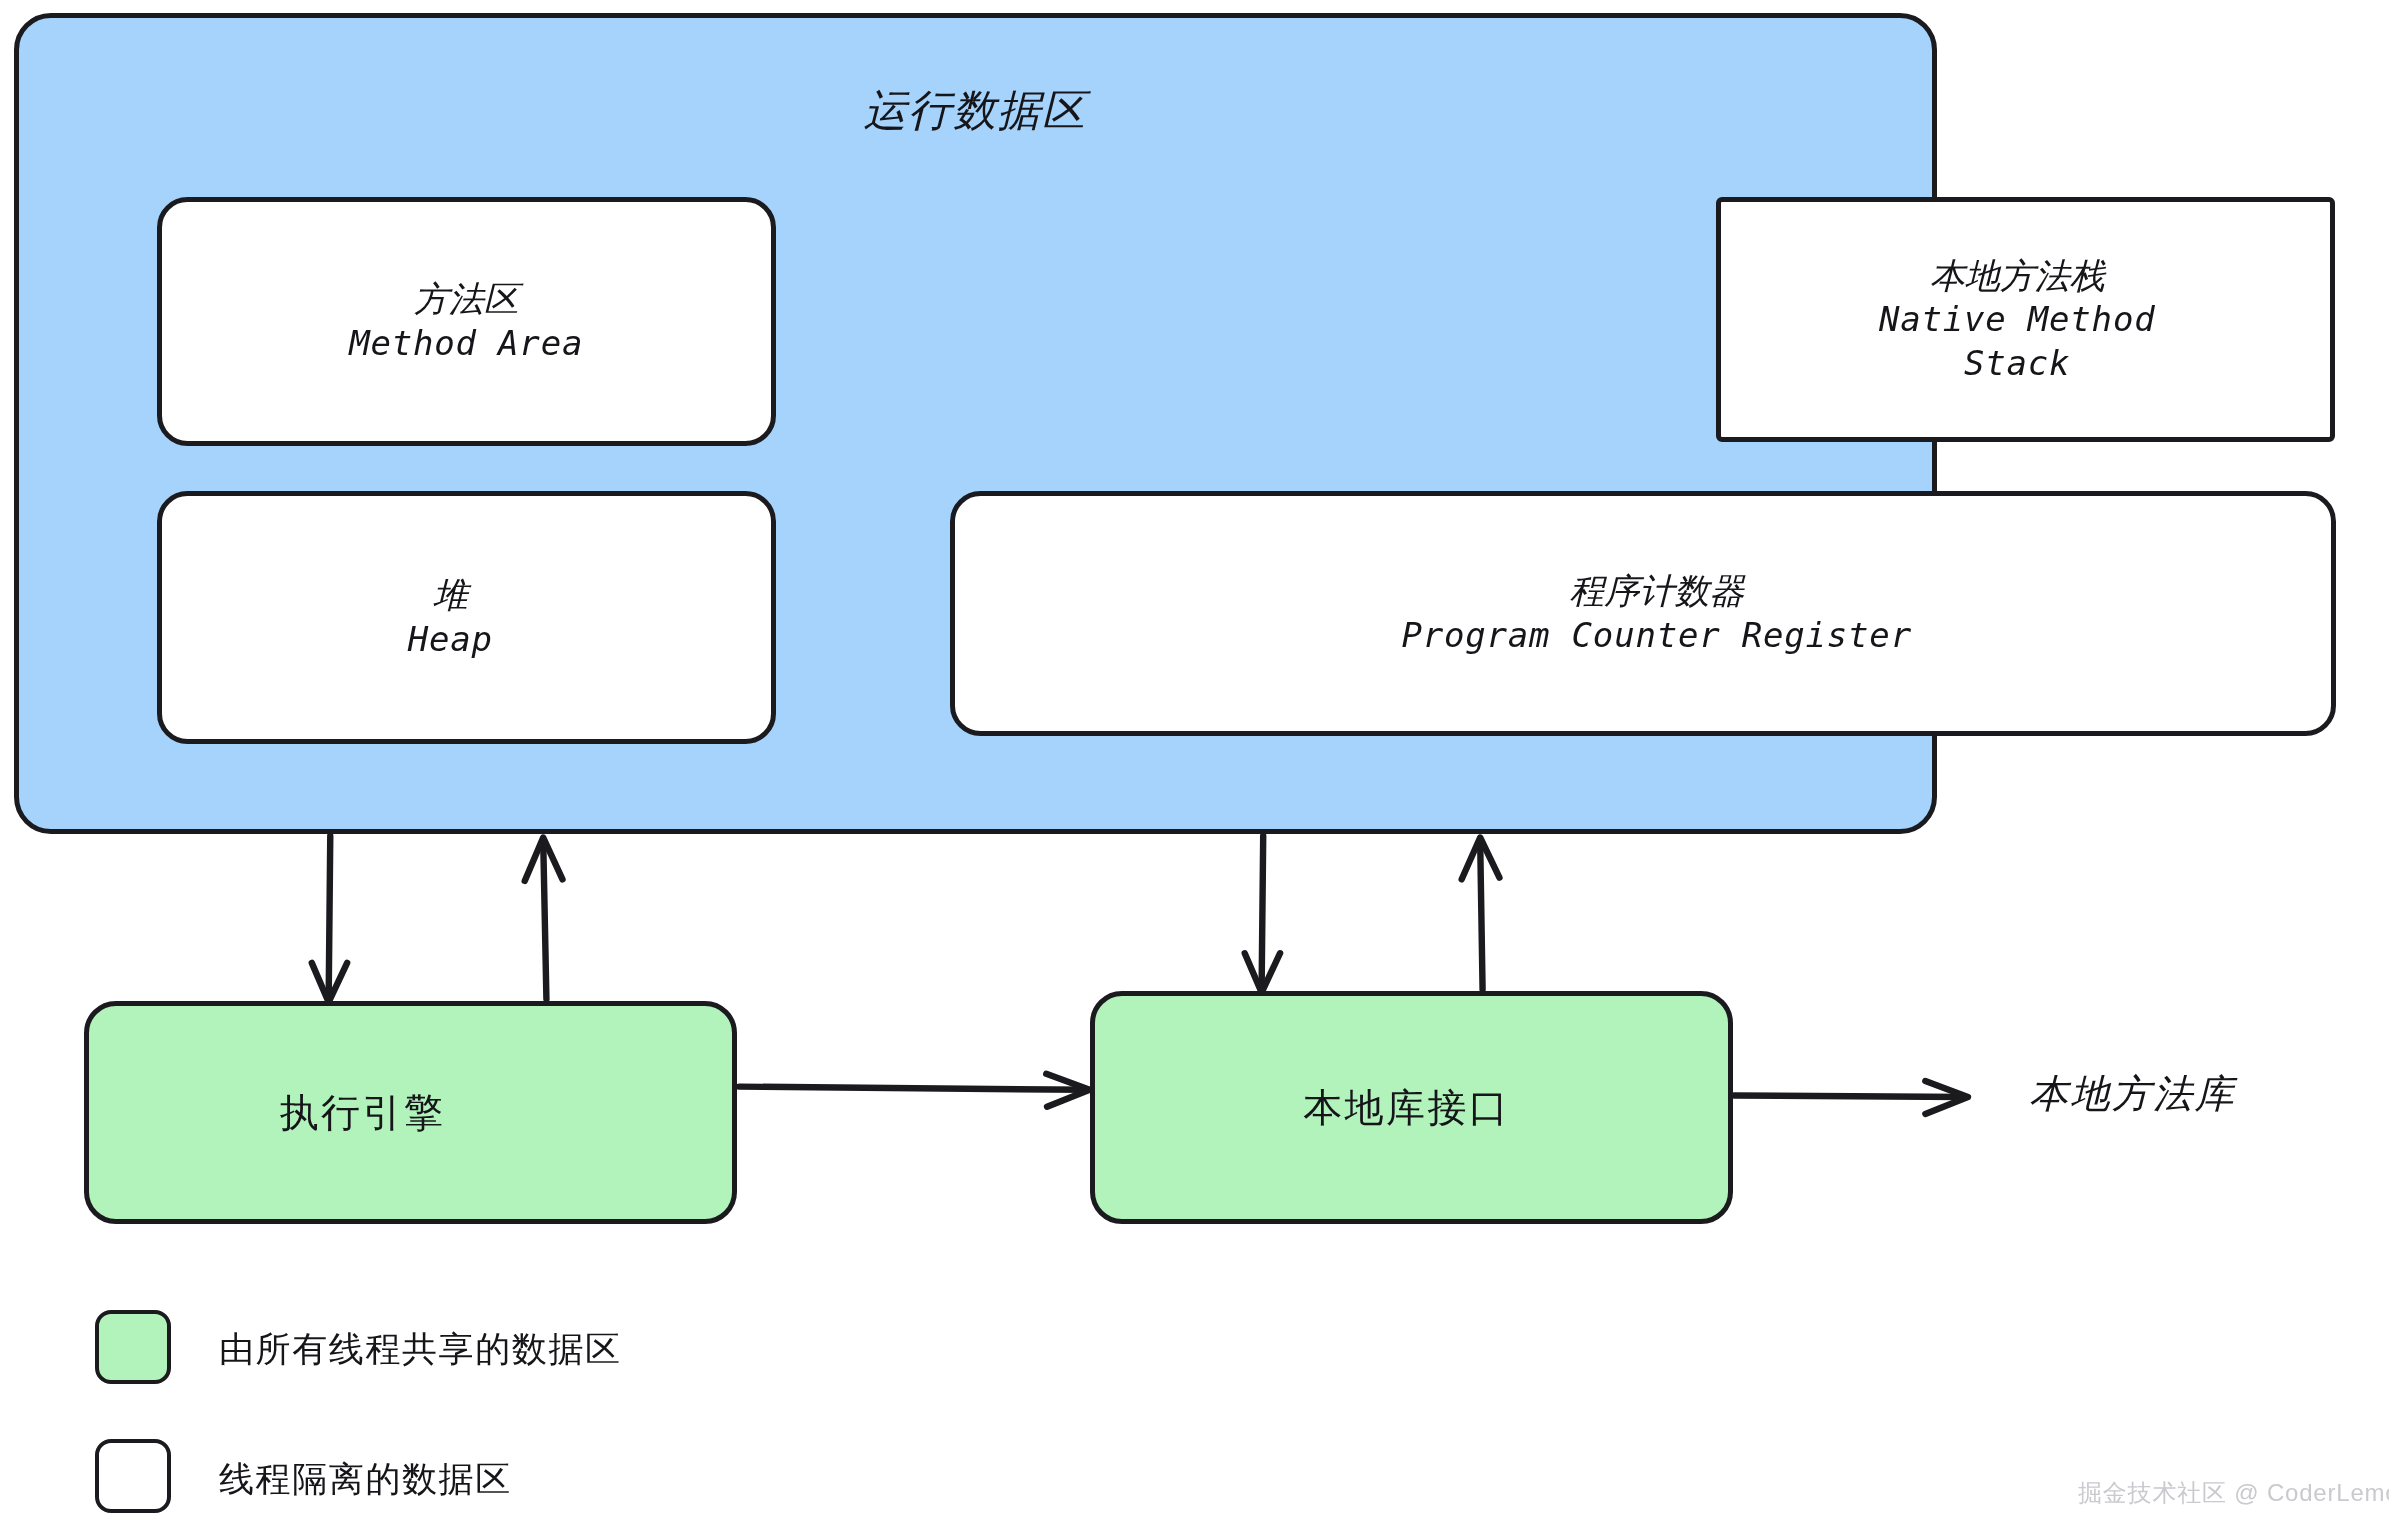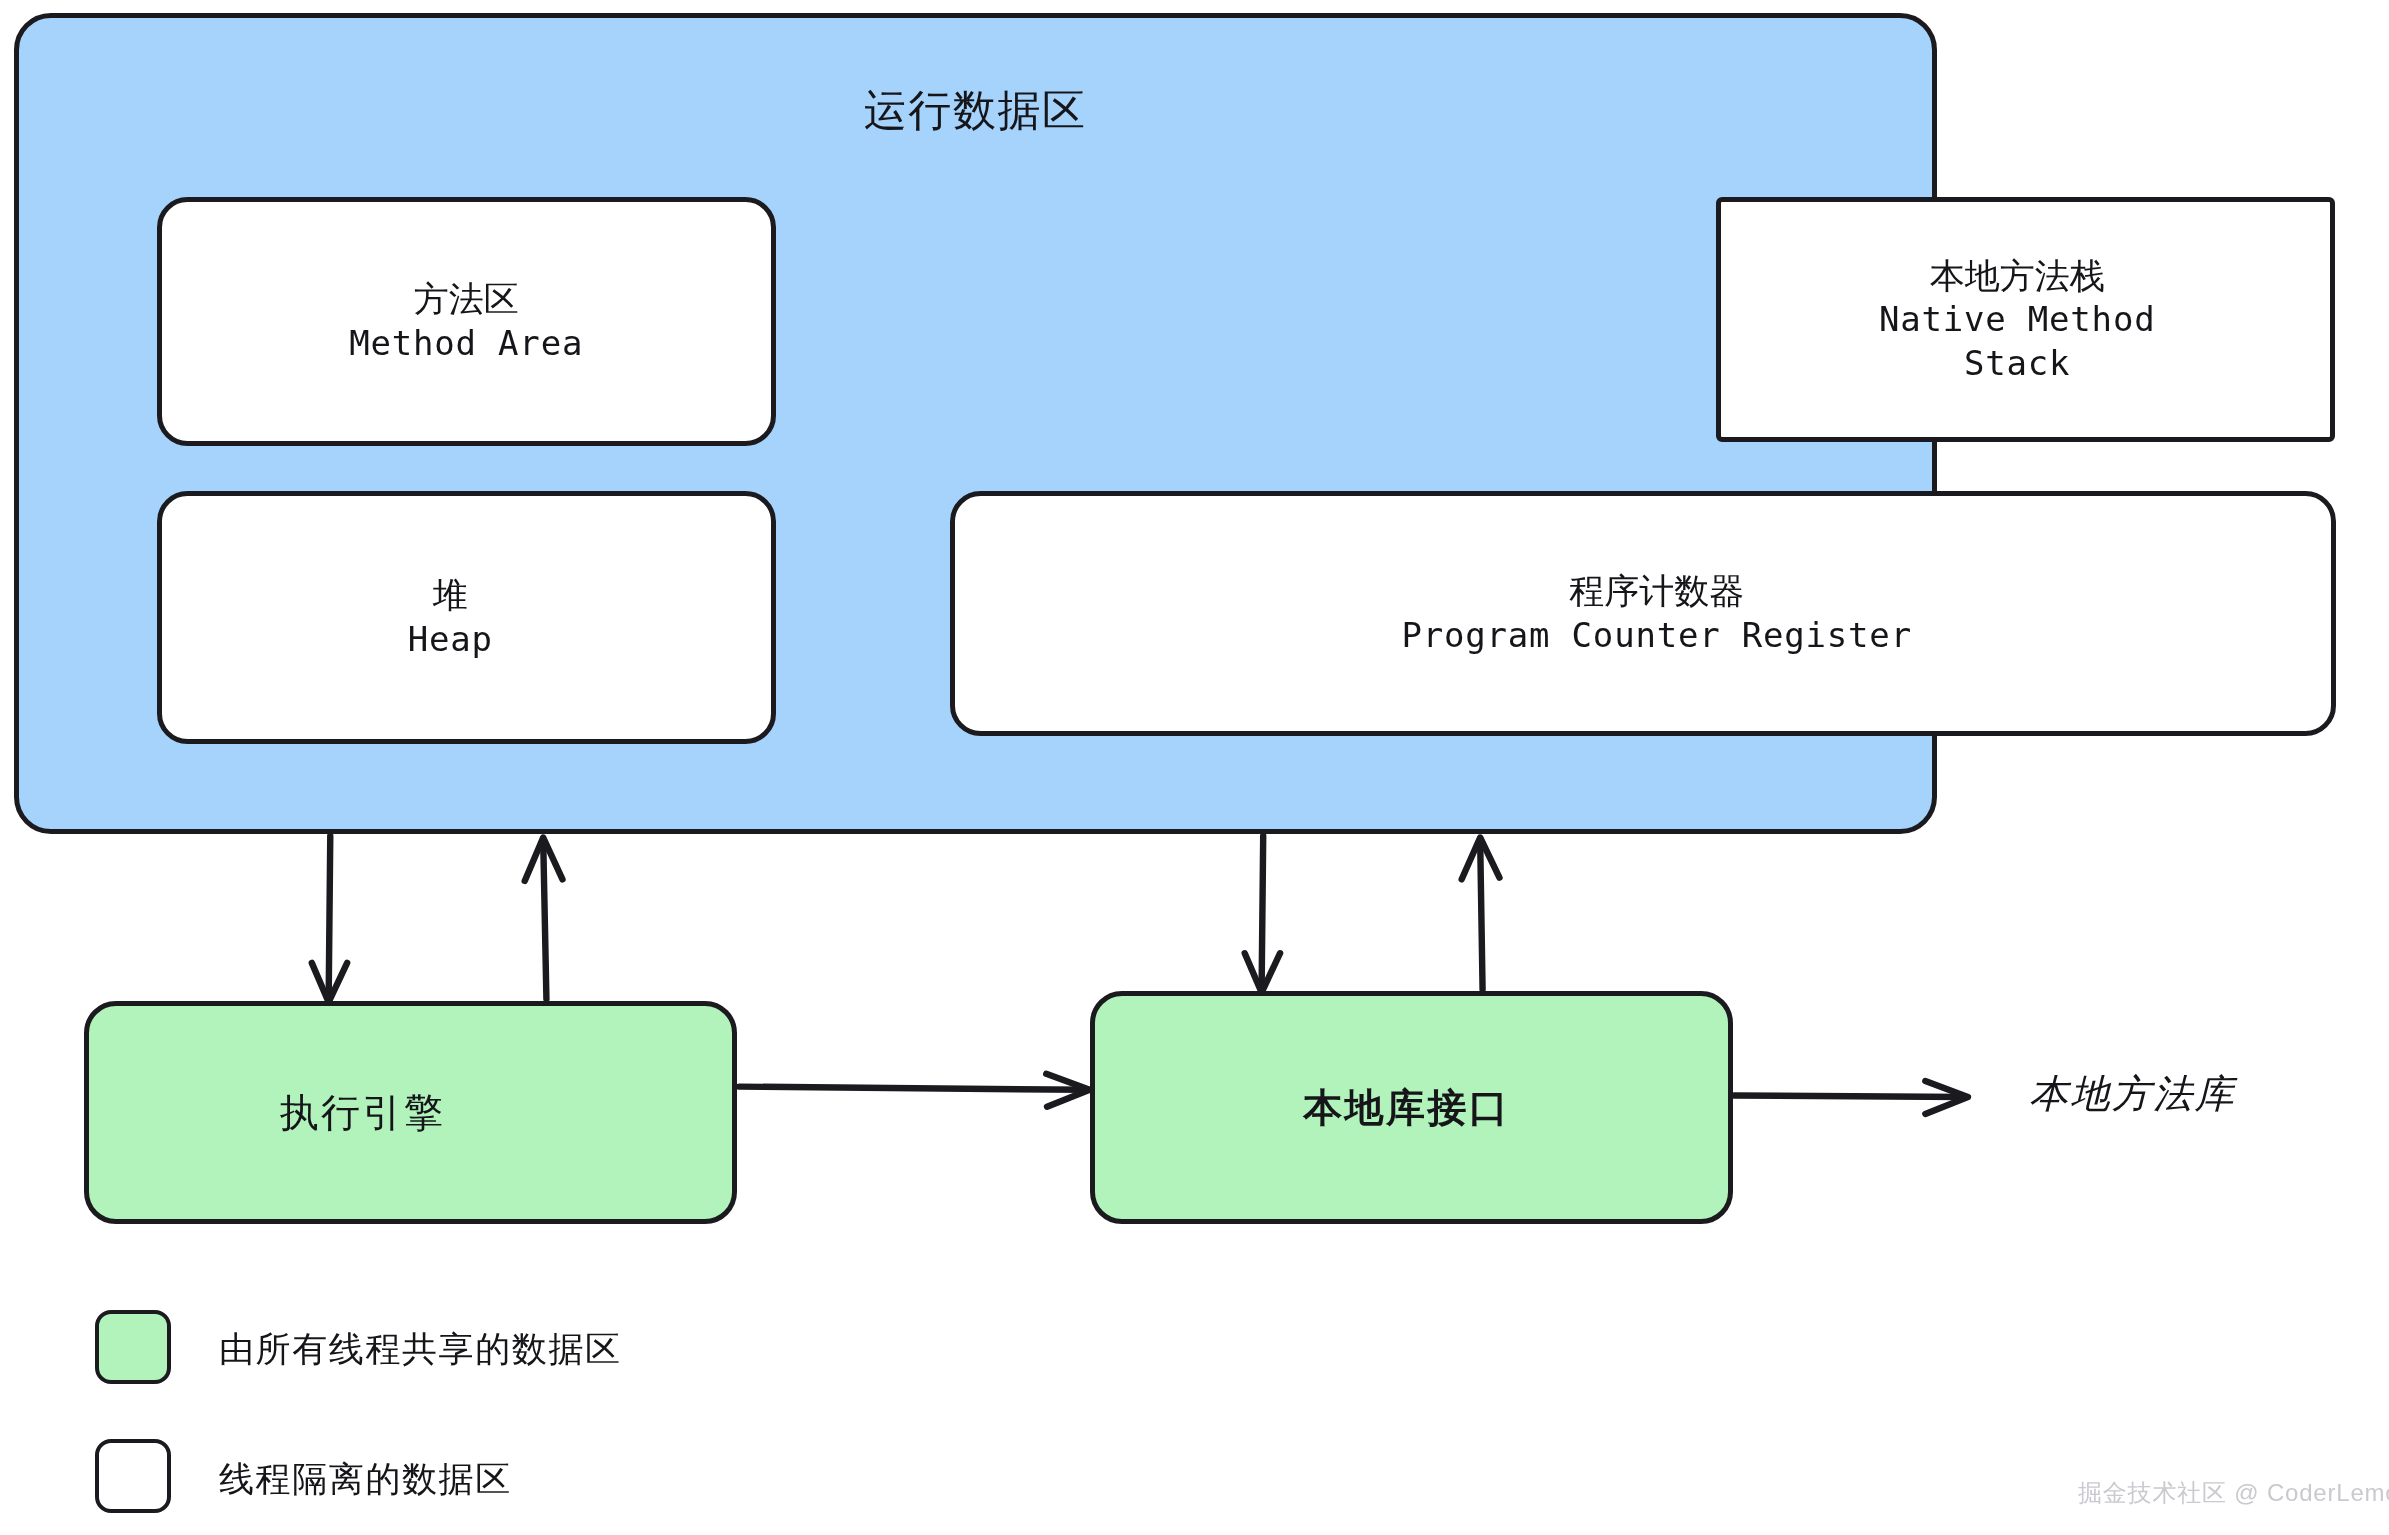--- a/index.html
+++ b/index.html
@@ -34,20 +34,21 @@
   }
 
   .runtime-area {
     left: 13.7px;
     top: 13px;
     width: 1923px;
     height: 821px;
     background: #a5d3fb;
     border-radius: 37px;
     display: block;
+    font-style: italic;
   }
 
   .area-title {
     position: absolute;
     left: 0;
     top: 64px;
     width: 100%;
     text-align: center;
     font-size: 43px;
     color: #16161a;
@@ -83,21 +84,21 @@
   
   .b-heap .box-text { transform: translateX(-16px); }
   .b-native-stack .box-text { transform: translateX(-8px); }
 
   .single-label {
     font-size: 39px;
     color: #16161a;
     letter-spacing: 2.4px;
   }
   .b-exec-engine .single-label { transform: translateX(-48px); }
-  .b-native-iface .single-label { transform: translateX(-4.8px); font-weight: bold; }
+  .b-native-iface .single-label { transform: translateX(-4.8px); }
 
   
   .free-label {
     position: absolute;
     font-size: 39px;
     color: #16161a;
     letter-spacing: 2.4px;
     white-space: nowrap;
     font-style: italic;
   }

